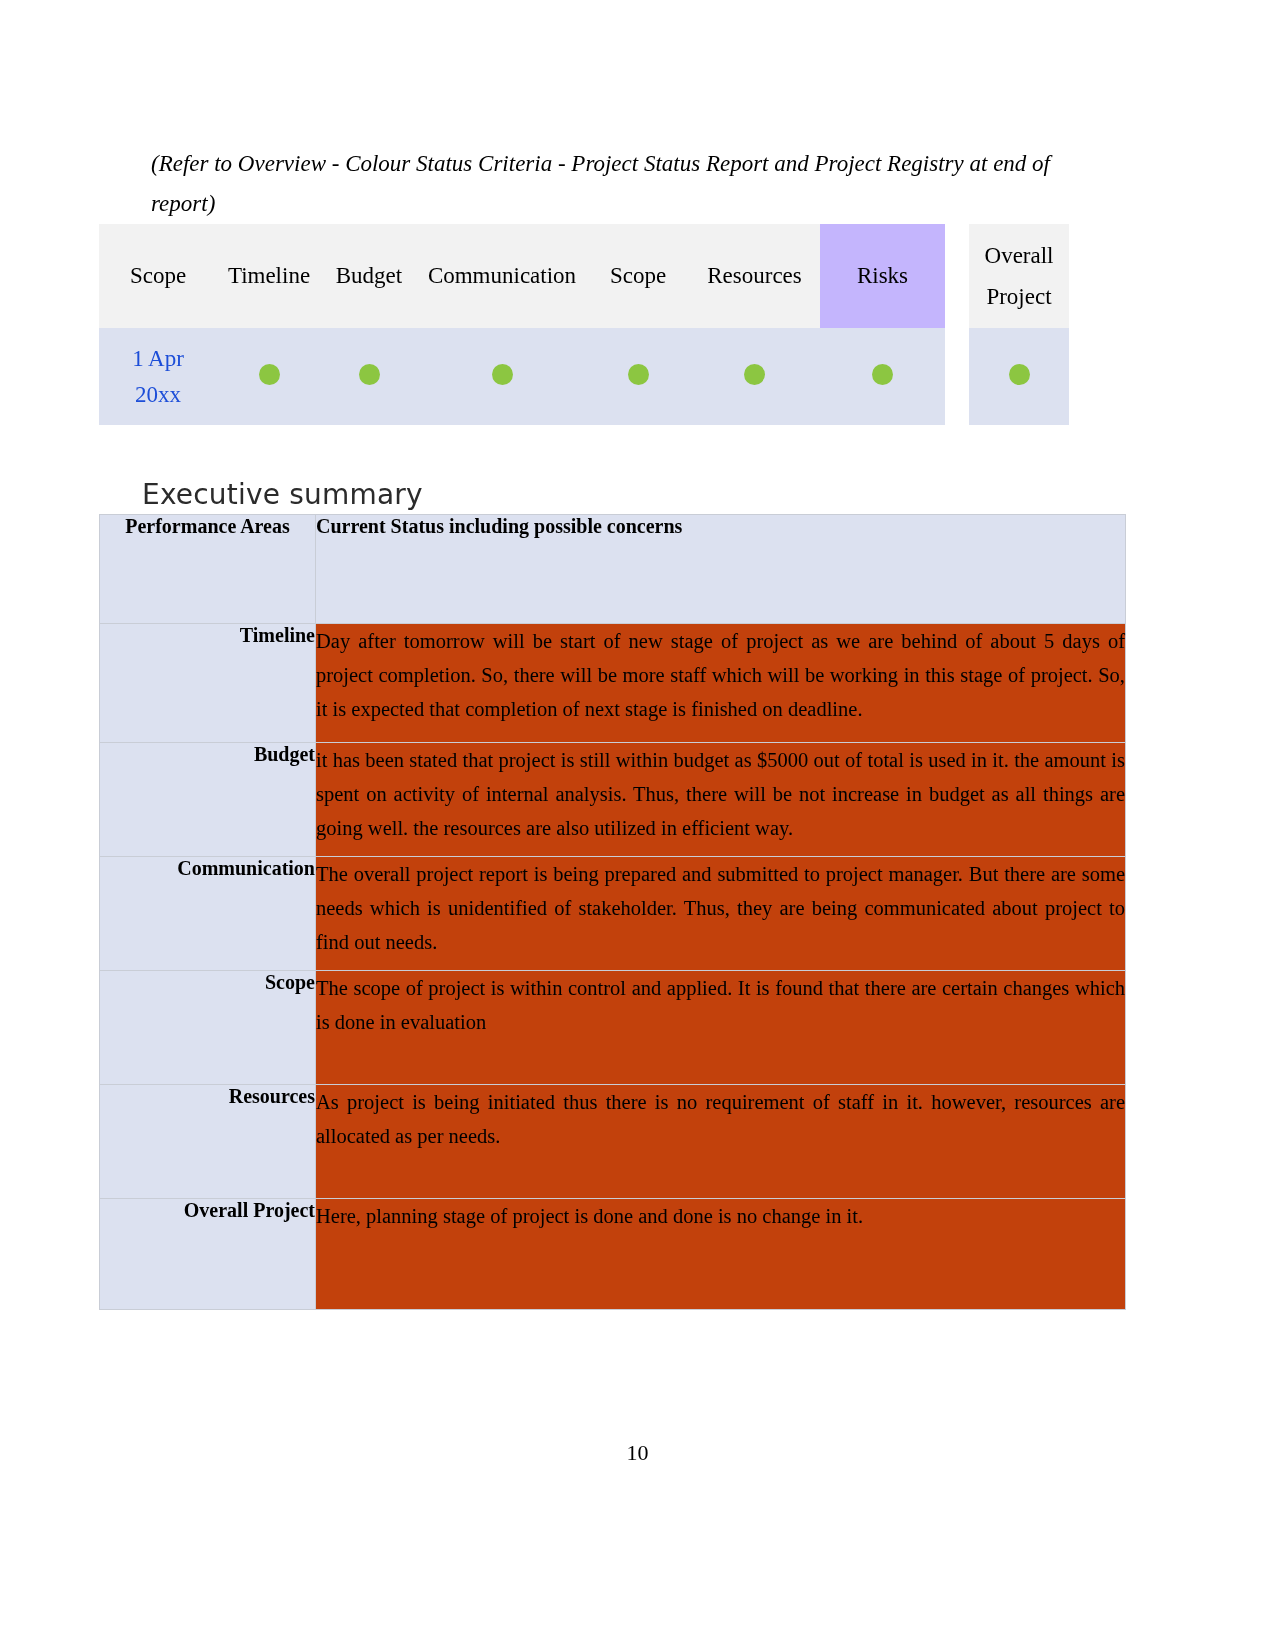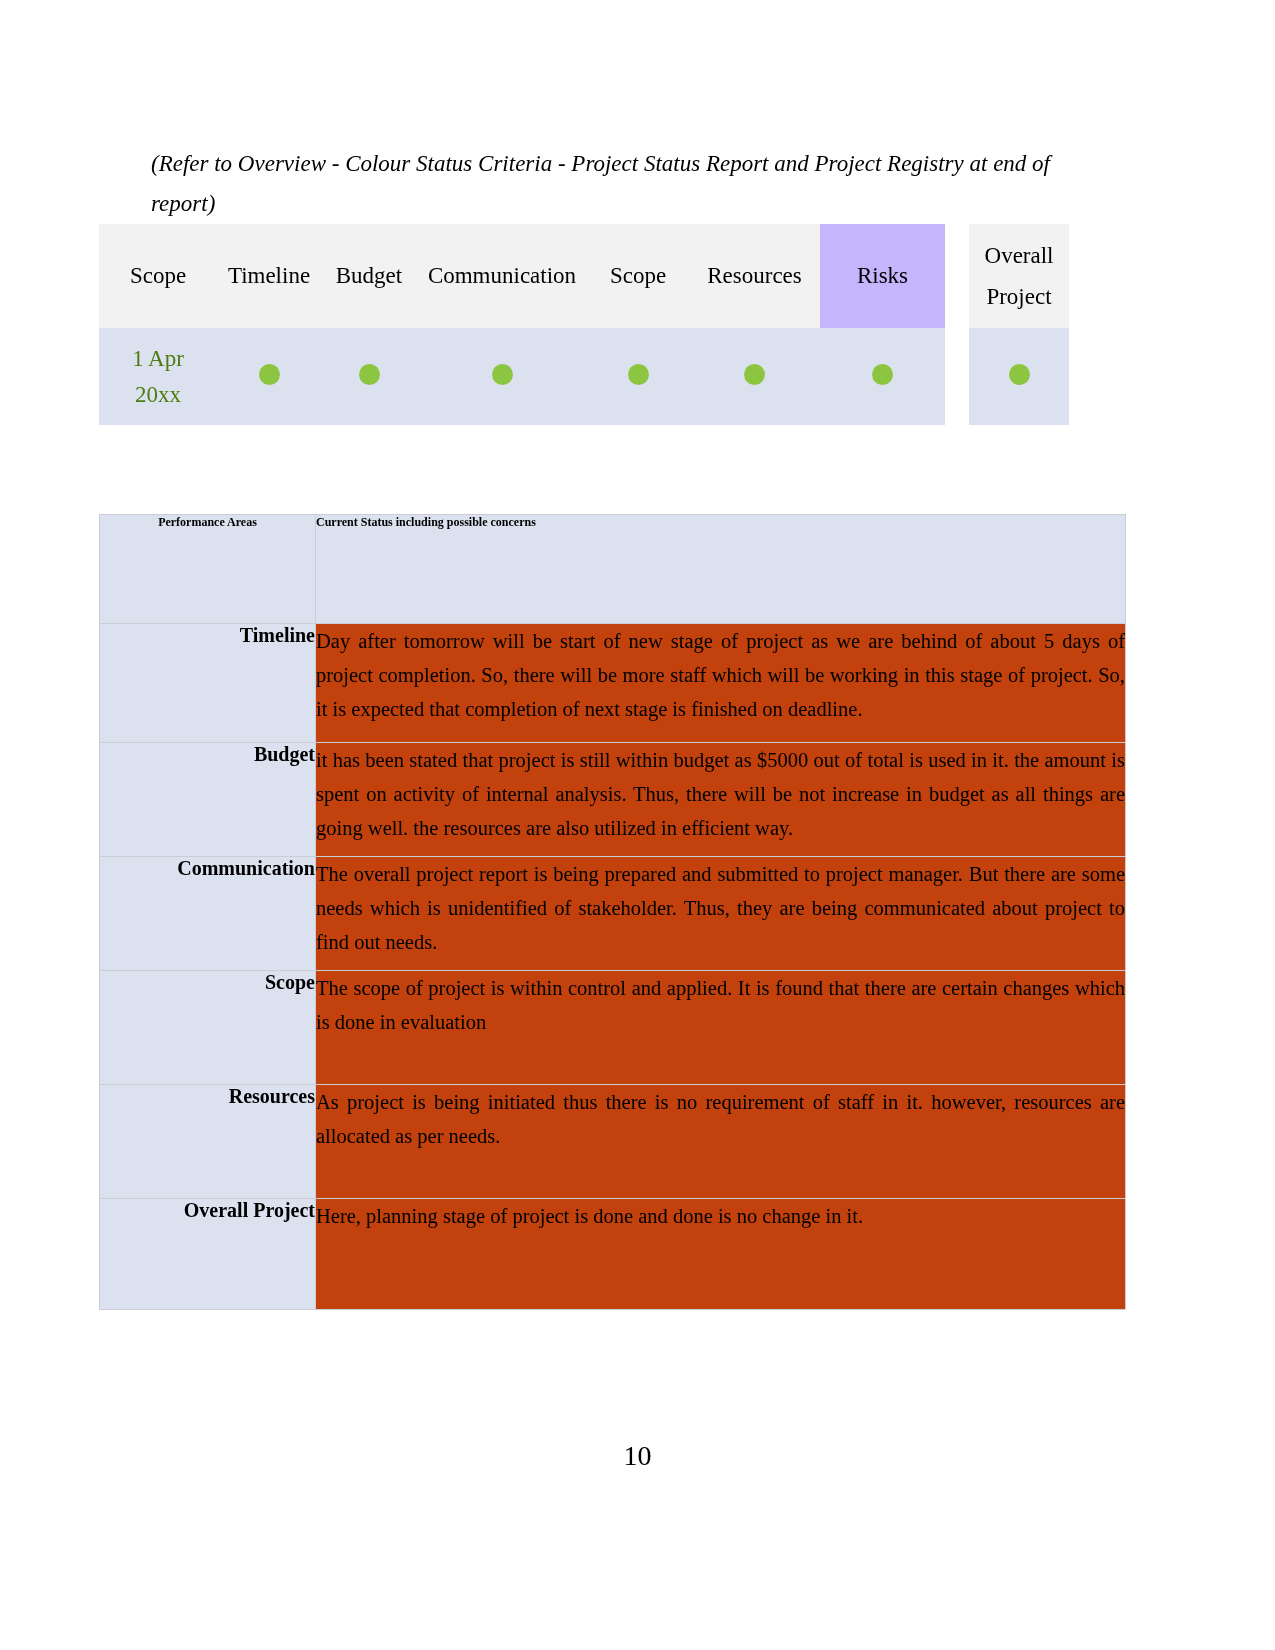--- a/index.html
+++ b/index.html
@@ -116,21 +116,21 @@
   }
   .exec-table td {
     border: 1px solid #c9cdd6;
     vertical-align: top;
     padding: 0;
   }
   .hdr-cell {
     background: #DCE1F0;
     height: 108px;
     font-weight: bold;
-    font-size: 12px;
+    font-size: 20px;
     vertical-align: middle;
   }
   .hdr-left {
     text-align: center;
   }
   .hdr-right {
   }
   .lbl-cell {
     background: #DCE1F0;
     text-align: right;
@@ -150,21 +150,21 @@
   }
   .col-label { width: 215px; }
 
   
   .page-number {
     position: absolute;
     left: 0;
     top: 1440px;
     width: 1275px;
     text-align: center;
-    font-size: 28px;
+    font-size: 22px;
     color: #000;
   }
 </style>
 </head>
 <body>
 
 <div class="page">
 
   <div class="intro">(Refer to Overview - Colour Status Criteria - Project Status Report and Project Registry at end of report)</div>
 
@@ -175,21 +175,21 @@
           <tr>
         <td class="sh" style="width: 118px; background: rgb(242, 242, 242);">Scope</td>
         <td class="sh" style="width: 104px; background: rgb(242, 242, 242);">Timeline</td>
         <td class="sh" style="width: 96px; background: rgb(242, 242, 242);">Budget</td>
         <td class="sh" style="width: 170px; background: rgb(242, 242, 242);">Communication</td>
         <td class="sh" style="width: 102px; background: rgb(242, 242, 242);">Scope</td>
         <td class="sh" style="width: 131px; background: rgb(242, 242, 242);">Resources</td>
         <td class="sh" style="width: 125px; background: #c4b5fd;">Risks</td>
       </tr>
       <tr>
-        <td class="sr date-cell" style="background: rgb(220, 225, 240); color: #4d7c0f;">
+        <td class="sr date-cell" style="background: rgb(220, 225, 240); color: #1d4ed8;">
           <div>1 Apr</div>
           <div>20xx</div>
         </td>
         <td class="sr" style="background: rgb(220, 225, 240);">
           <span class="dot" style="background: rgb(140, 198, 65);"></span>
         </td>
         <td class="sr" style="background: rgb(220, 225, 240);">
           <span class="dot" style="background: rgb(140, 198, 65);"></span>
         </td>
         <td class="sr" style="background: rgb(220, 225, 240);">
@@ -216,20 +216,21 @@
       <tr>
         <td class="sr" style="background: rgb(220, 225, 240);">
           <span class="dot" style="background: rgb(140, 198, 65);"></span>
         </td>
       </tr>
     </tbody>
       </table>
 
   </div>
 
+  <div class="exec-heading">Executive summary</div>
 
   <table class="exec-table">
     <tbody>
         <tr>
       <td class="hdr-cell hdr-left col-label">Performance Areas</td>
       <td class="hdr-cell hdr-right">Current Status including possible concerns</td>
     </tr>
 
     <tr>
       <td class="lbl-cell col-label">Timeline</td>

